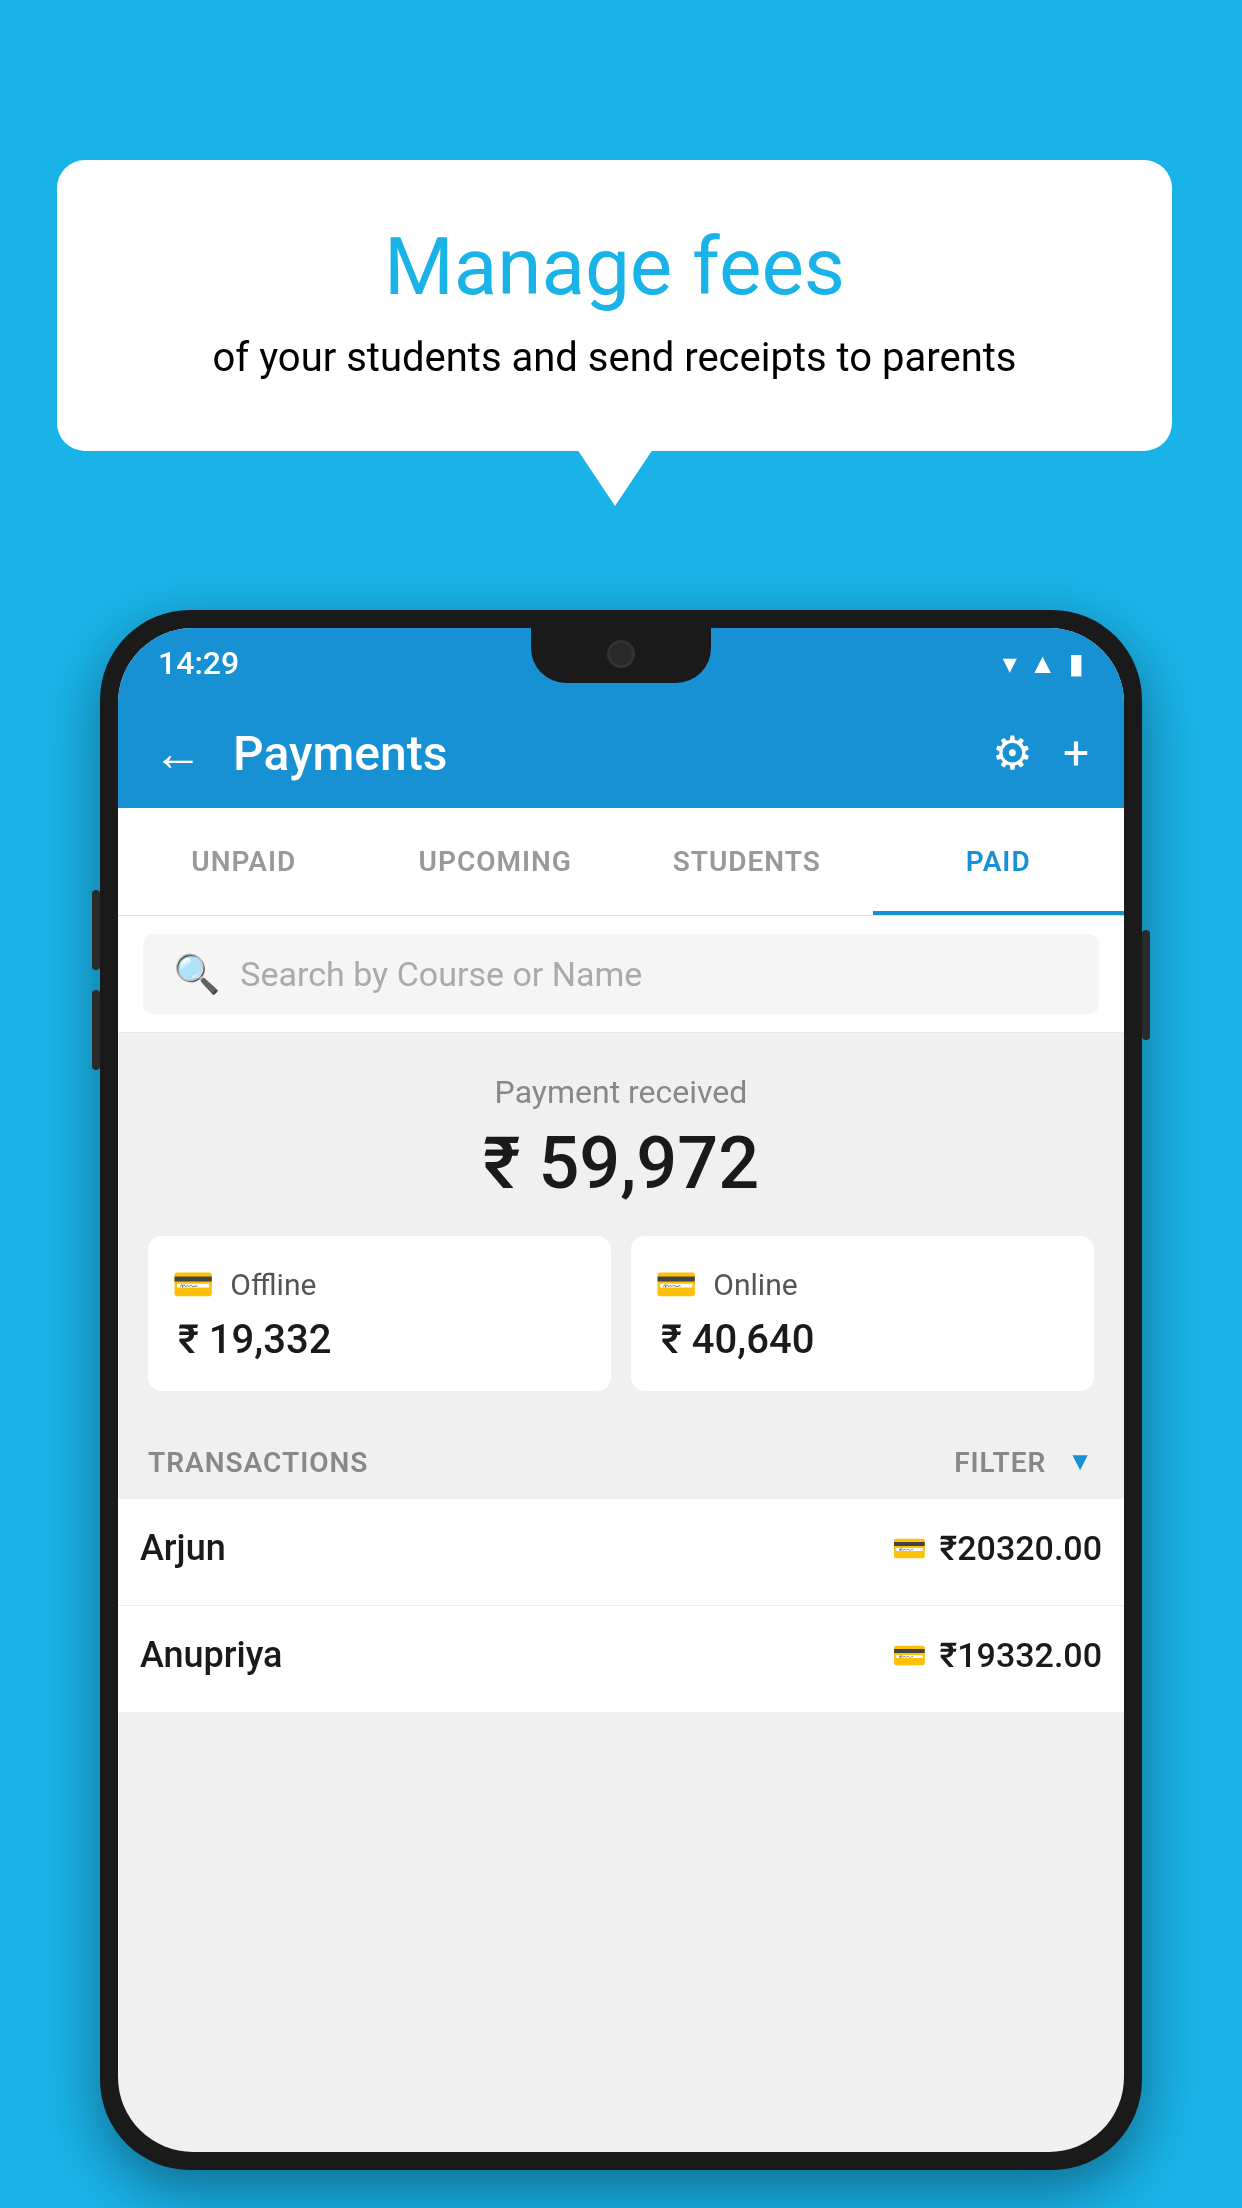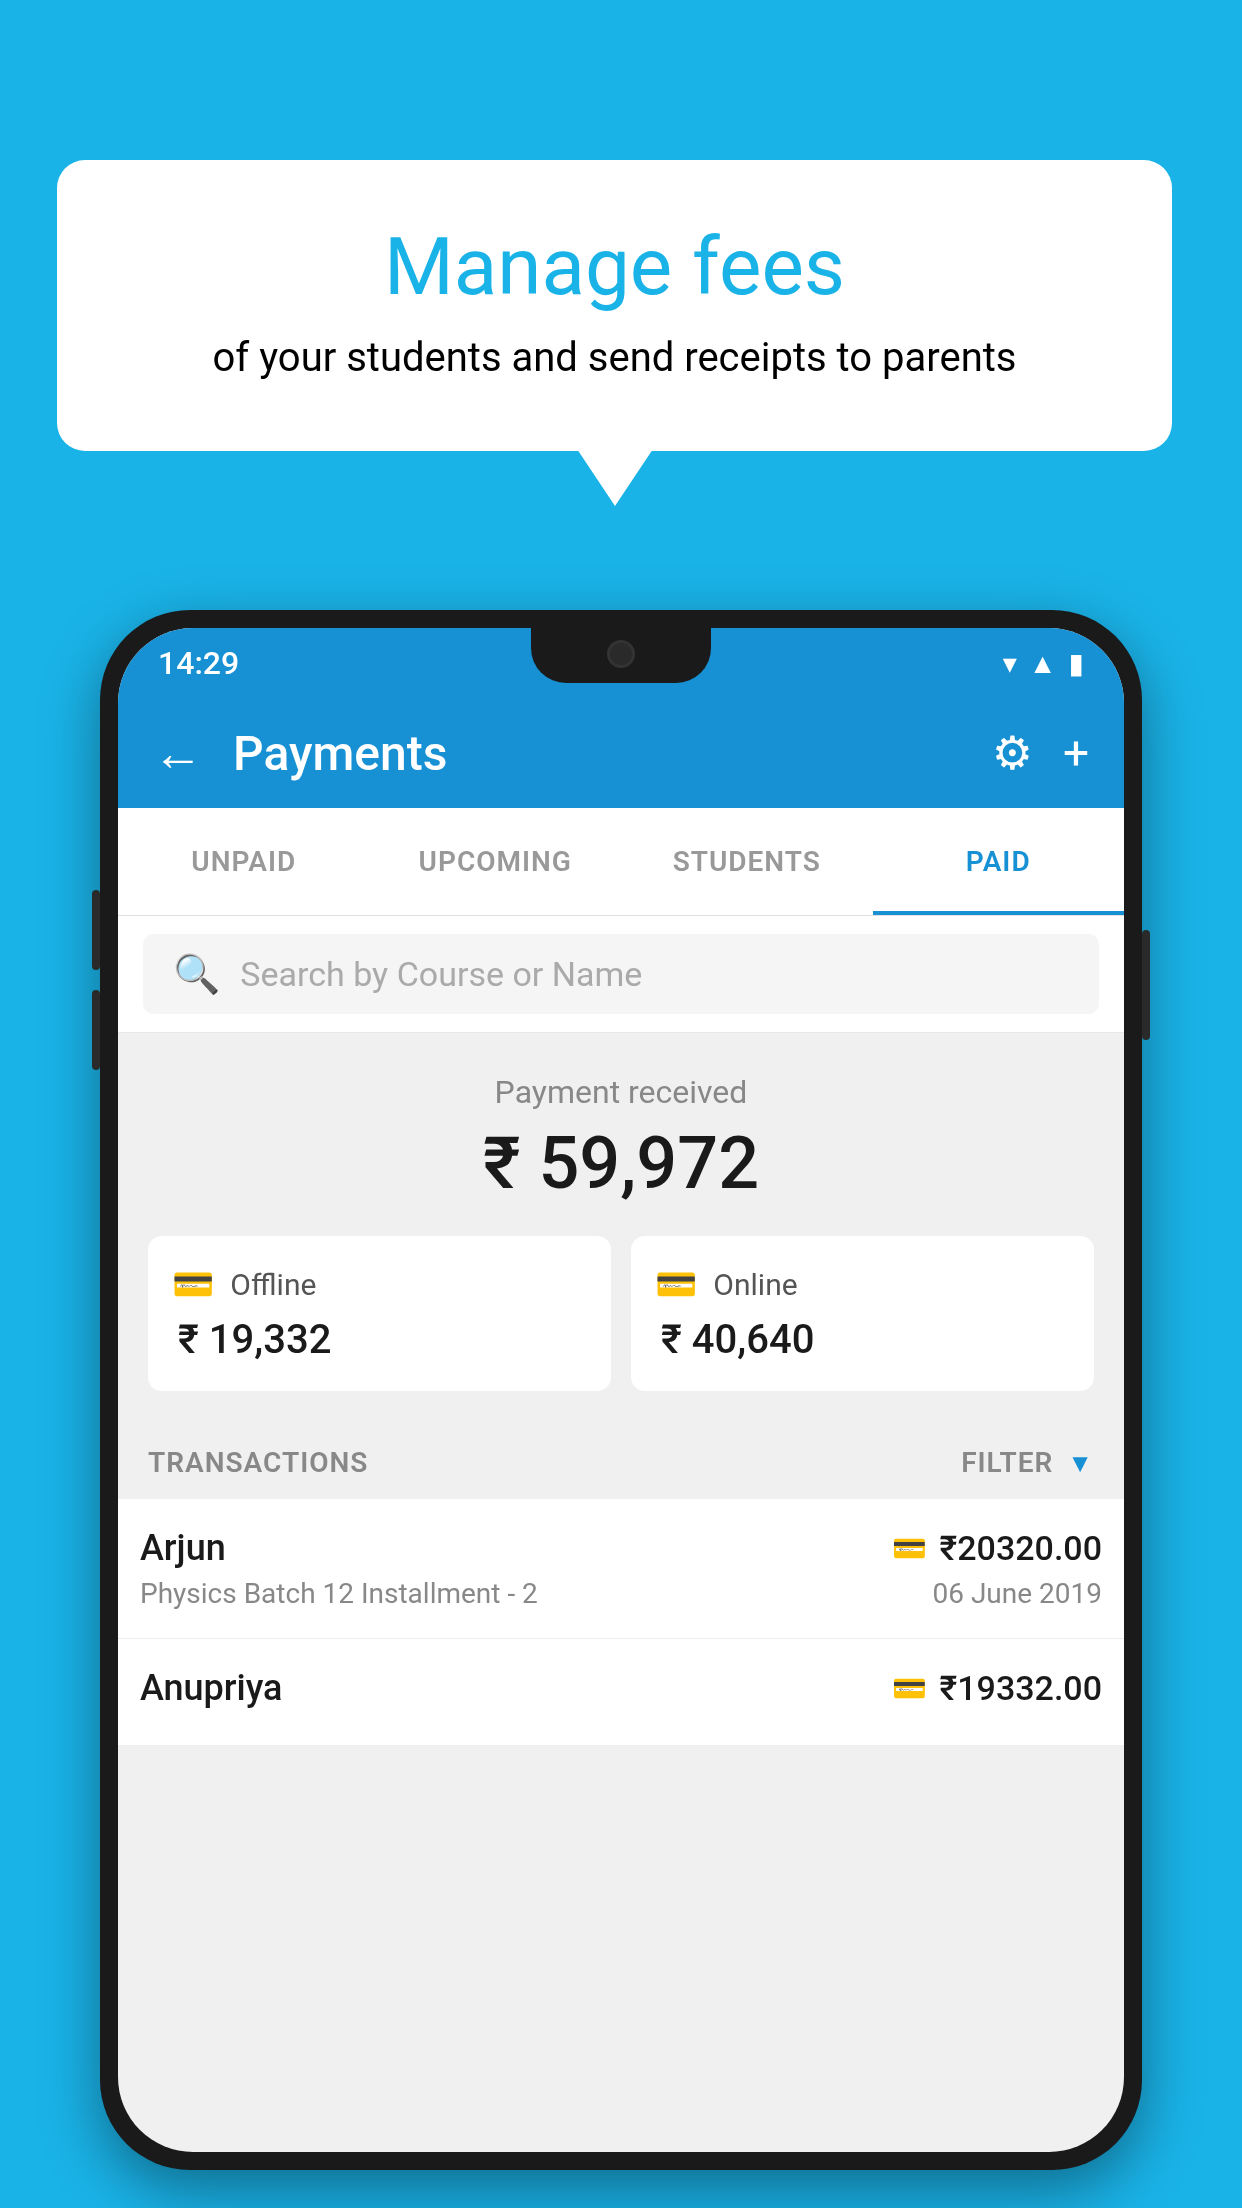--- a/index.html
+++ b/index.html
@@ -290,22 +290,22 @@
 
     .transactions-label {
       font-size: 28px;
       color: #888888;
       font-weight: 600;
       letter-spacing: 1px;
     }
 
     .filter-btn {
       display: flex;
-      align-items: flex-end;
-      gap: 14px;
+      align-items: flex-start;
+      gap: 21px;
       font-size: 28px;
       color: #888888;
       font-weight: 600;
       letter-spacing: 1px;
     }
 
     .filter-triangle {
       color: #1891d4;
       font-size: 26px;
     }
@@ -477,24 +477,20 @@
 
       <div class="transaction-list">
         <div class="transaction-row">
           <div class="transaction-top">
             <span class="transaction-name">Arjun</span>
             <div class="transaction-amount-wrap">
               <span class="card-pay-icon">💳</span>
               <span class="transaction-amount">₹20320.00</span>
             </div>
           </div>
-          <div class="transaction-bottom">
-            <span class="transaction-course">Physics Batch 12 Installment - 2</span>
-            <span class="transaction-date">06 June 2019</span>
-          </div>
         </div>
 
         <div class="transaction-row">
           <div class="transaction-top">
             <span class="transaction-name">Anupriya</span>
             <div class="transaction-amount-wrap">
               <span class="card-pay-icon">💳</span>
               <span class="transaction-amount">₹19332.00</span>
             </div>
           </div>

